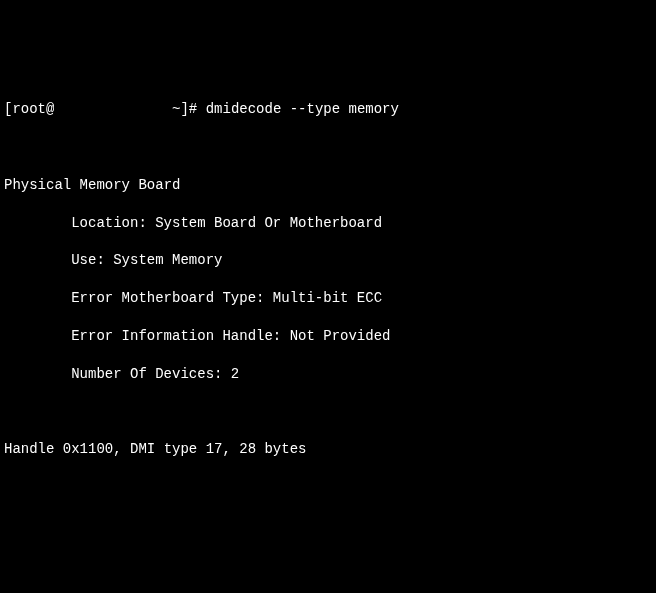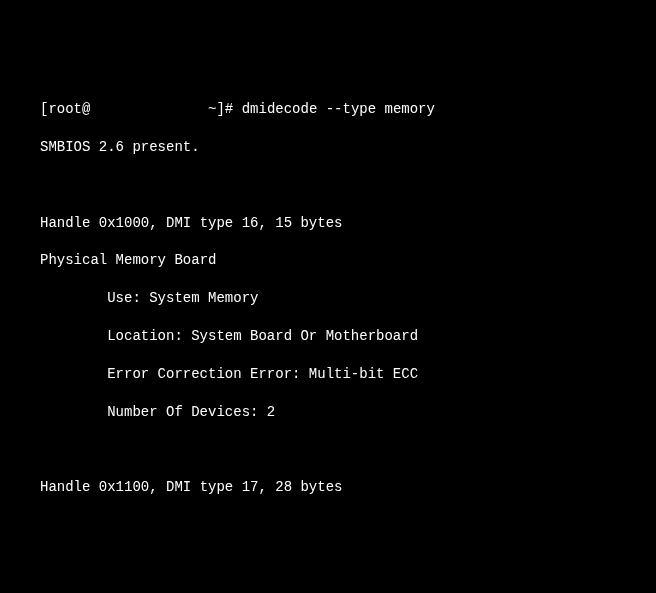--- a/index.html
+++ b/index.html
@@ -20,40 +20,38 @@
       overflow: hidden;
     }
     .redacted {
       display: inline-block;
       background: #000000;
       color: #000000;
       vertical-align: text-bottom;
     }
     .line {
       white-space: pre;
-      margin-left: 36px;
     }
     .indent1 {
       padding-left: 8ch;
     }
   </style>
 </head>
 <body>
 
 
 
 <div>
 <div class="line"><span>[root@</span><span class="redacted">       </span> <span class="redacted">     </span><span> ~]# </span><span>dmidecode --type memory</span></div>
-<div class="line">SMBIOS 2.6 present.</div>
 <div class="line"> </div>
-<div class="line">Handle 0x1000, DMI type 16, 15 bytes</div>
 <div class="line">Physical Memory Board</div>
+<div class="line indent1">Location: System Board Or Motherboard</div>
 <div class="line indent1">Use: System Memory</div>
-<div class="line indent1">Location: System Board Or Motherboard</div>
-<div class="line indent1">Error Correction Error: Multi-bit ECC</div>
+<div class="line indent1">Error Motherboard Type: Multi-bit ECC</div>
+<div class="line indent1">Error Information Handle: Not Provided</div>
 <div class="line indent1">Number Of Devices: 2</div>
 <div class="line"> </div>
 <div class="line">Handle 0x1100, DMI type 17, 28 bytes</div>
 
 
 
 
 
 
 

